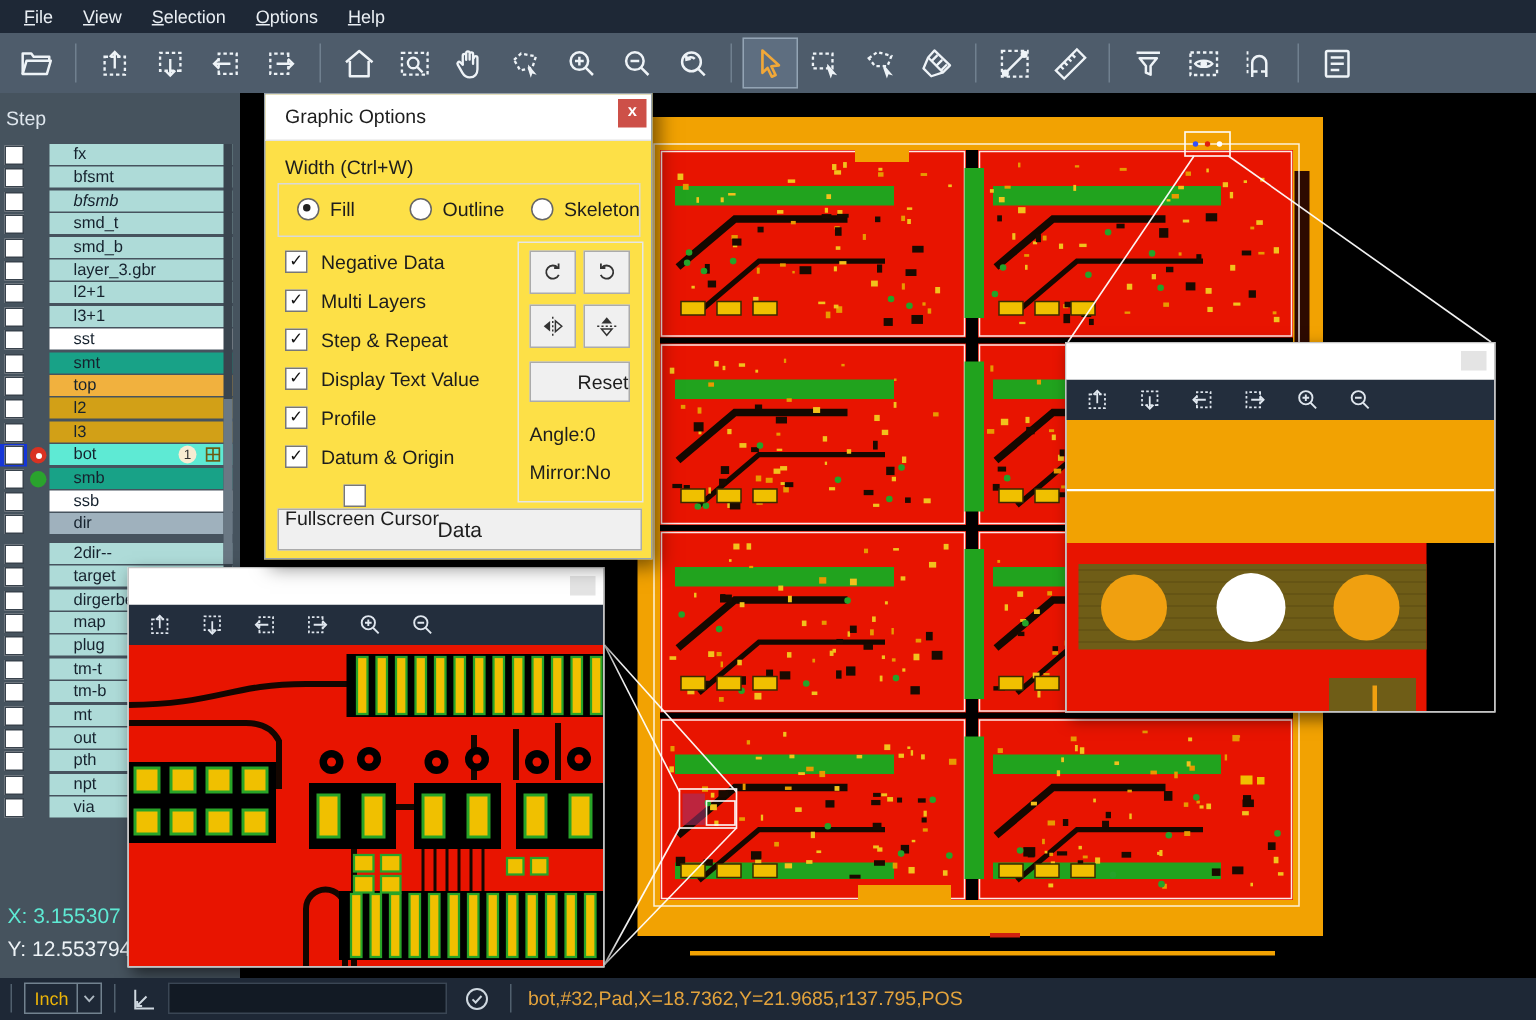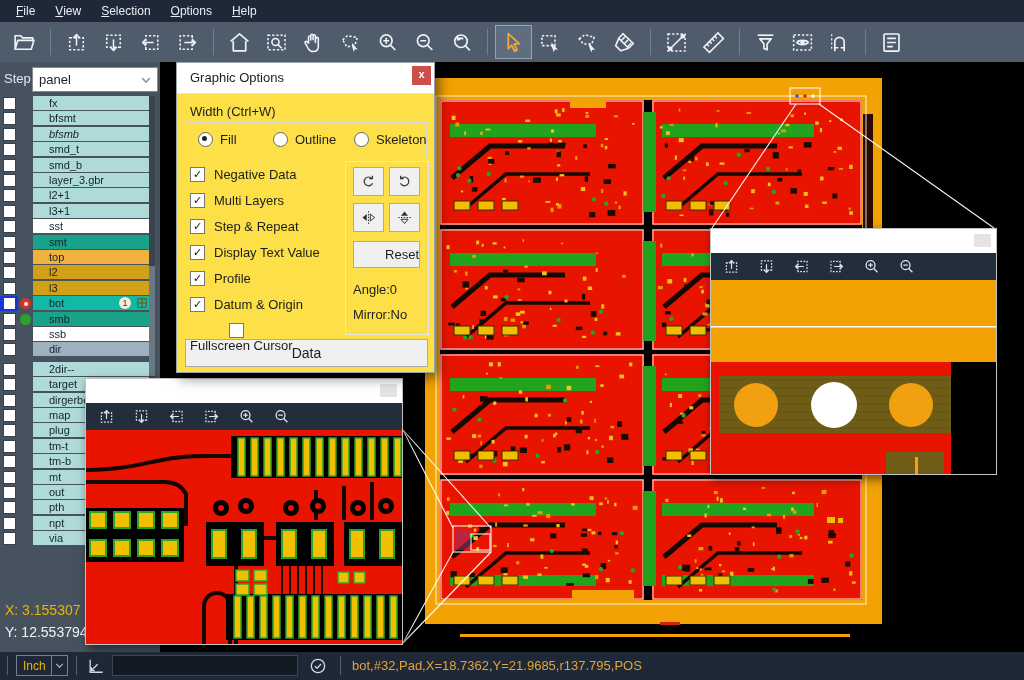--- a/index.html
+++ b/index.html
@@ -27,21 +27,21 @@
   .lchk{position:absolute;left:3px;top:1px;width:11px;height:11px;background:#fff;border:1px solid #38424c;}
   .ldot{position:absolute;left:20px;top:2px;width:11px;height:11px;border-radius:50%;}
   .ldot.red{background:#d93222;}
   .ldot.red:after{content:"";position:absolute;left:3.5px;top:3.5px;width:4px;height:4px;border-radius:50%;background:#fff;}
   .ldot.green{background:#2aa32d;}
   .lname{position:absolute;left:33px;top:0;width:122px;height:14px;font-size:11px;color:#16222e;padding-left:16px;box-sizing:border-box;line-height:14px;overflow:hidden;}
   .lbadge{position:absolute;right:24px;top:1px;width:12px;height:12px;border-radius:50%;background:#f8ecd2;color:#333;font-size:9px;text-align:center;line-height:12px;}
   .lgrid{position:absolute;right:7px;top:1px;width:12px;height:12px;color:#6e5a12;}
   #layer-scrollbar{position:absolute;left:149px;top:34px;width:6px;height:460px;background:#39444e;}
   #layer-scrollthumb{position:absolute;left:0;top:170px;width:6px;height:110px;background:#6a7884;}
-  #coord-x{position:absolute;left:5px;top:540px;color:#eab308;font-size:14px;}
+  #coord-x{position:absolute;left:5px;top:540px;color:#5eead4;font-size:14px;}
   #coord-y{position:absolute;left:5px;top:562px;color:#eef3f7;font-size:14px;}
   
   #canvas{position:absolute;left:160px;top:62px;width:864px;height:590px;background:#000;z-index:1;}
   
   #dialog{position:absolute;left:176px;top:62px;width:259px;height:311px;background:#fde047;border:1px solid #98a2ab;box-shadow:4px 5px 12px rgba(0,0,0,.5);box-sizing:border-box;z-index:40;color:#1d1d1d;}
   #dlg-titlebar{position:absolute;left:0;top:0;width:100%;height:30px;background:#fff;border-bottom:1px solid #e3e3e3;}
   #dlg-title{position:absolute;left:13px;top:7px;font-size:13px;}
   #dlg-close{position:absolute;right:3px;top:3px;width:19px;height:19px;background:#cd5048;color:#fff;font-size:11px;text-align:center;line-height:17px;font-weight:bold;}
   #dlg-width-label{position:absolute;left:13px;top:41px;font-size:13px;}
   #dlg-radio-group{position:absolute;left:8px;top:59px;width:242px;height:36px;border:1px solid #d9d9d9;box-sizing:border-box;}
@@ -391,26 +391,20 @@
       <div class="tbtn">
         <svg class="icon " width="24" height="24">
           <use href="#i-report"></use>
         </svg>
       </div>
     </div>
 
   <div id="sidebar">
     <div id="step-row">
       <span id="step-label">Step</span>
-      <div id="step-select">
-        <span class="val">panel</span>
-        <svg class="chev">
-            <use href="#i-chevron"></use>
-          </svg>
-      </div>
     </div>
     <div id="layer-list">
         <div class="lrow" style="top: 34px;">
           <div class="lchk-cell">
             <div class="lchk"></div>
           </div>
           <div class="lname" style="background:#aedbd8">fx</div>
         </div>
         <div class="lrow" style="top: 49.4px;">
           <div class="lchk-cell">
@@ -482,21 +476,21 @@
           <div class="lchk-cell">
             <div class="lchk"></div>
           </div>
           <div class="lname" style="background:#d2a017">l3</div>
         </div>
         <div class="lrow" style="top: 234.2px;">
           <div class="lchk-cell sel">
             <div class="lchk"></div>
           </div>
           <div class="ldot red"></div>
-          <div class="lname" style="background:#14b8a6">bot<span class="lbadge">1</span><svg class="lgrid">
+          <div class="lname" style="background:#5eead4">bot<span class="lbadge">1</span><svg class="lgrid">
               <use href="#i-grid"></use>
             </svg></div>
         </div>
         <div class="lrow" style="top: 249.6px;">
           <div class="lchk-cell">
             <div class="lchk"></div>
           </div>
           <div class="ldot green"></div>
           <div class="lname" style="background:#18a287">smb</div>
         </div>

